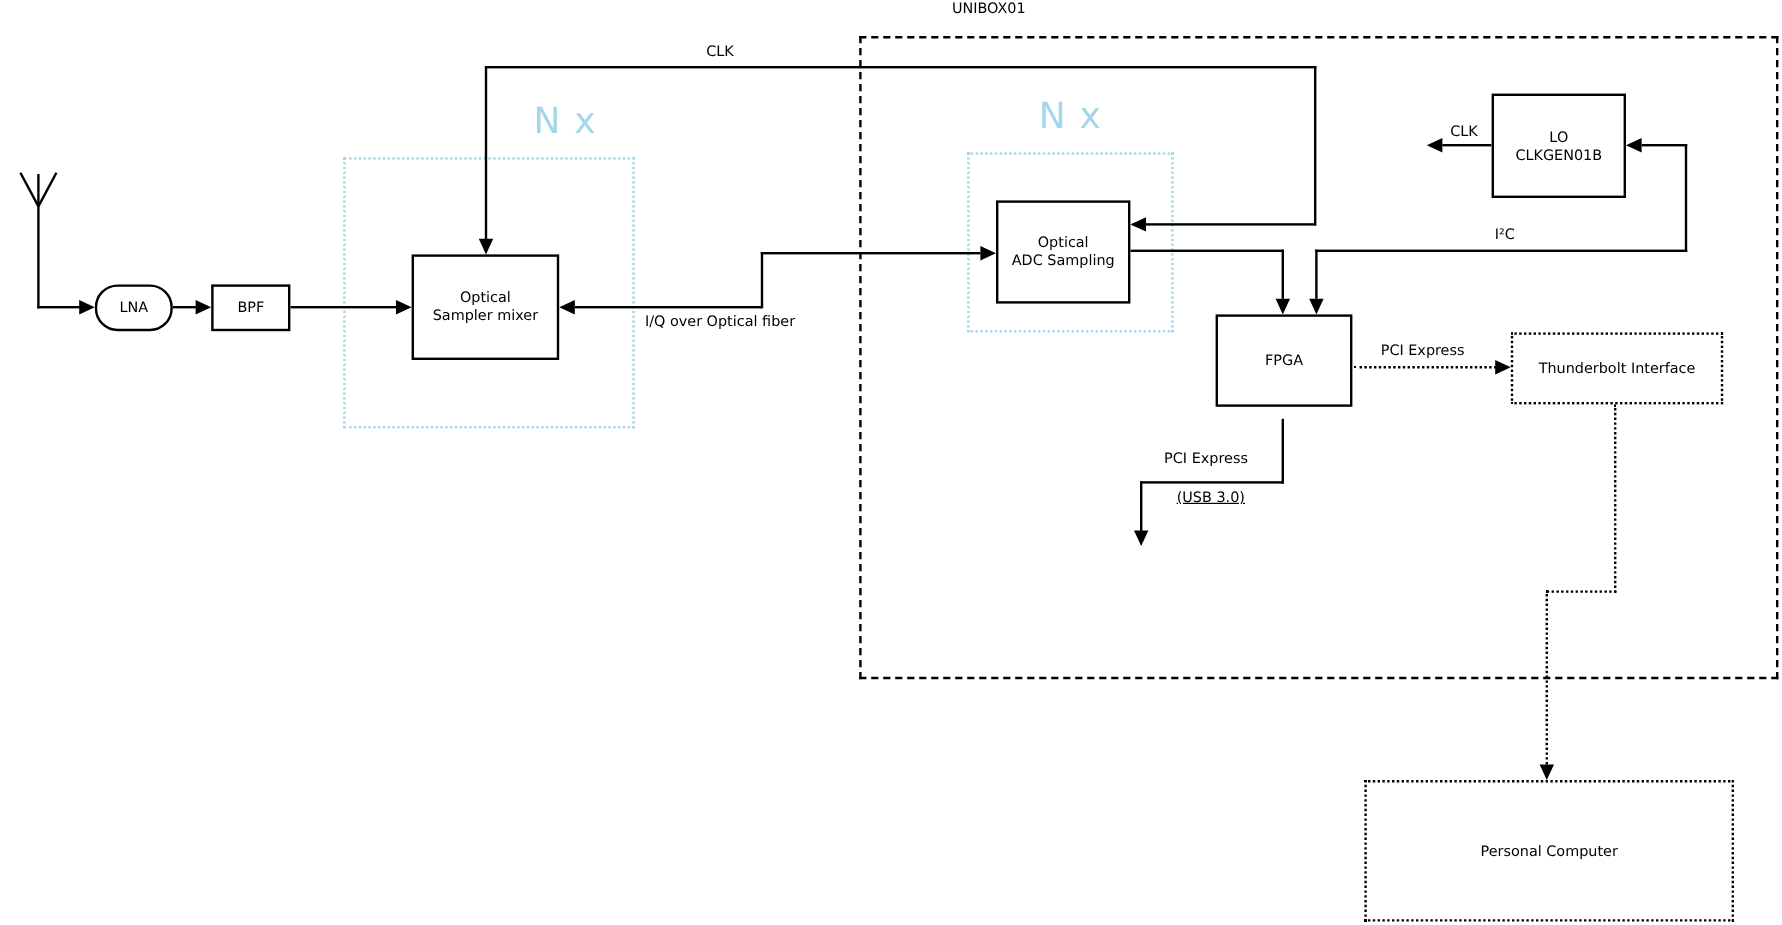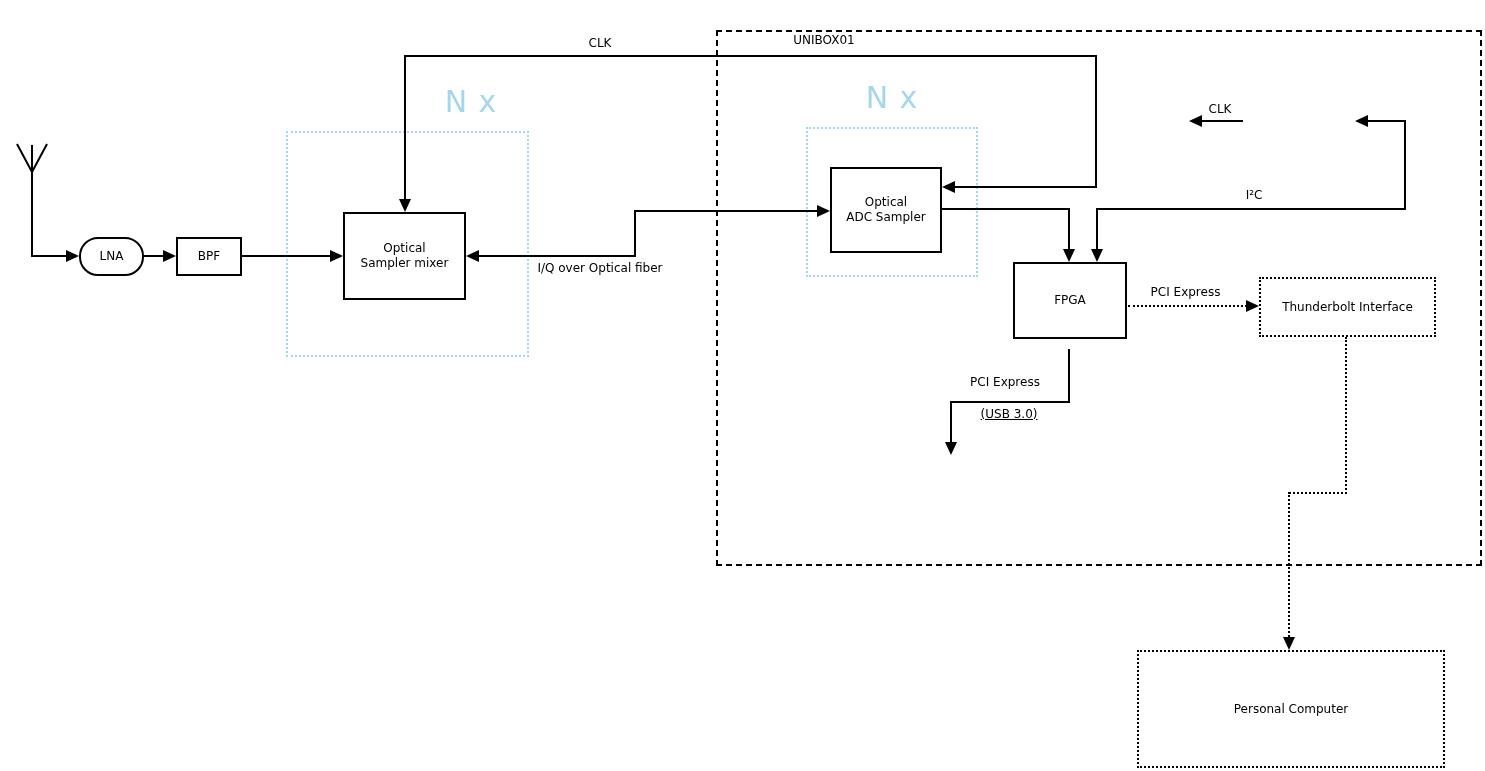--- a/index.html
+++ b/index.html
@@ -31,21 +31,21 @@
   
   .lbl{position:absolute;font-size:12px;line-height:14px;text-align:center;white-space:nowrap;}
   .svgwrap{position:absolute;}
 </style>
 </head>
 <body>
 
 <div class="canvas">
 
   <div class="unibox" style="left:716px;top:30px;width:766px;height:536px;"></div>
-  <div class="lbl" style="left:774px;top:0px;width:100px;margin-top:33px;">UNIBOX01</div>
+  <div class="lbl" style="left:774px;top:0px;width:100px;">UNIBOX01</div>
 
   <div class="nx-box" style="left:286px;top:131px;width:243px;height:226px;"></div>
   <div class="nx-label" style="left:426px;top:87px;width:90px;">N x</div>
   <div class="nx-box" style="left:806px;top:127px;width:172px;height:150px;"></div>
   <div class="nx-label" style="left:806px;top:83px;width:172px;">N x</div>
 
   <svg class="svgwrap" style="left:10px;top:138px;" width="50" height="122" viewBox="0 0 50 122">
     <line x1="22" y1="7" x2="22" y2="119" stroke="#000" stroke-width="2"></line>
     <line x1="22" y1="34" x2="7" y2="6" stroke="#000" stroke-width="2"></line>
     <line x1="22" y1="34" x2="37" y2="6" stroke="#000" stroke-width="2"></line>
@@ -103,21 +103,25 @@
   </div>
   <div class="node" style="left:176px;top:237px;width:66px;height:39px;">
     <span>BPF</span>
   </div>
   <div class="node" style="left:343px;top:212px;width:123px;height:88px;">
     <span>Optical</span>
     <span>Sampler mixer</span>
   </div>
   <div class="node" style="left:830px;top:167px;width:112px;height:86px;">
     <span>Optical</span>
-    <span>ADC Sampler</span>
+    <span>ADC Sampling</span>
+  </div>
+  <div class="node" style="left:1243px;top:78px;width:112px;height:87px;">
+    <span>LO</span>
+    <span>CLKGEN01B</span>
   </div>
   <div class="node" style="left:1013px;top:262px;width:114px;height:77px;">
     <span>FPGA</span>
   </div>
   <div class="node node-dotted" style="left:1137px;top:650px;width:308px;height:118px;">
     <span>Personal Computer</span>
   </div>
   <div class="node node-dotted" style="left:1259px;top:277px;width:177px;height:60px;">
     <span>Thunderbolt Interface</span>
   </div>

